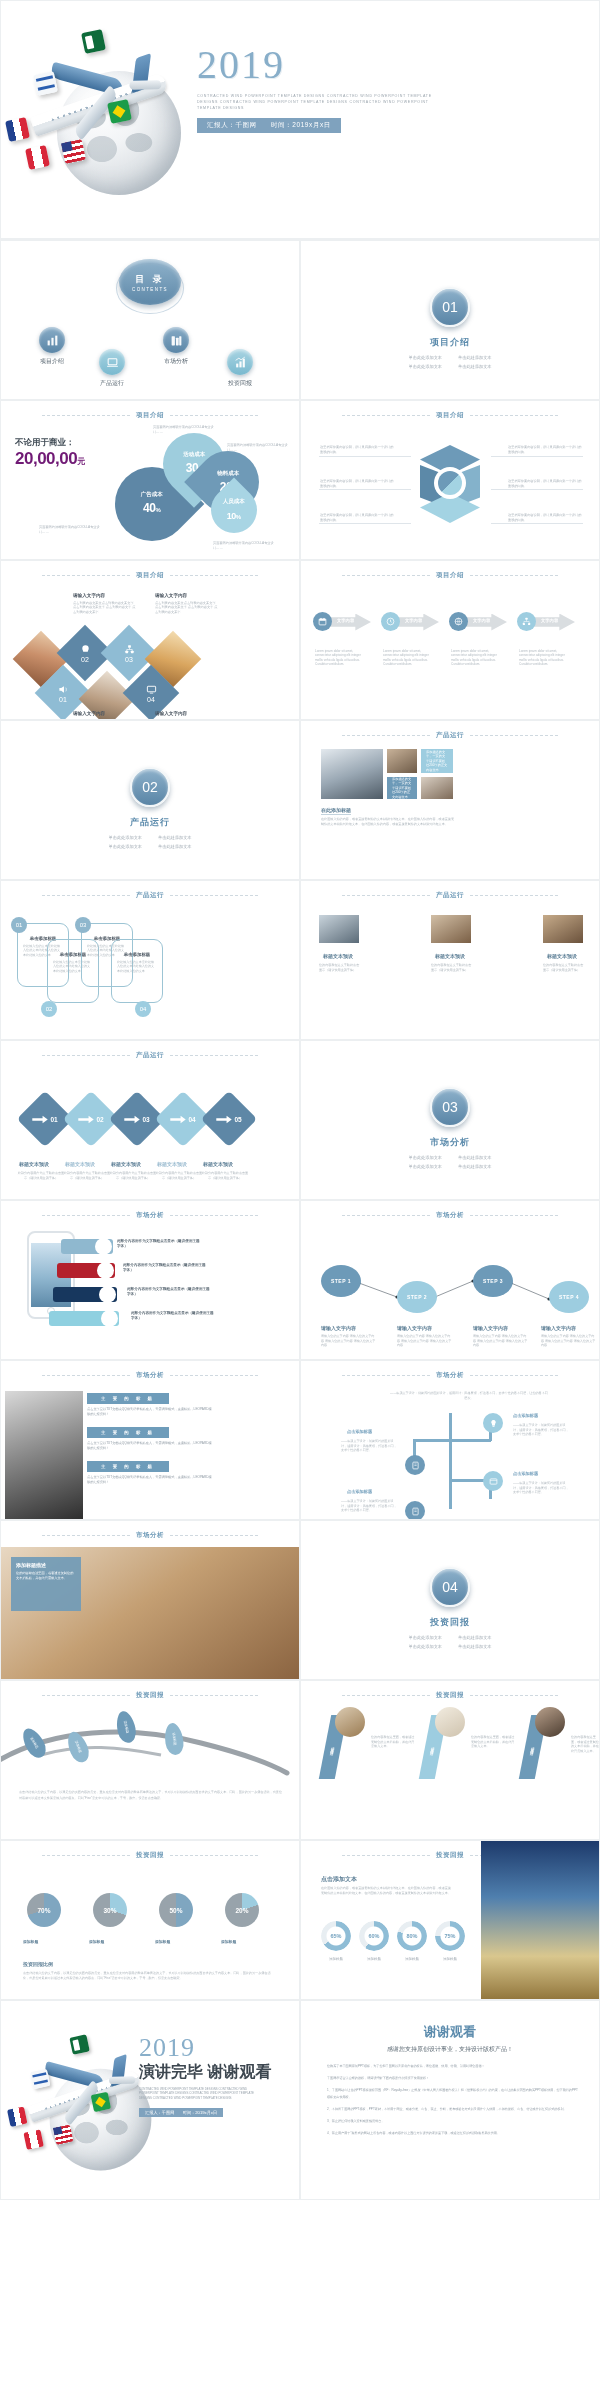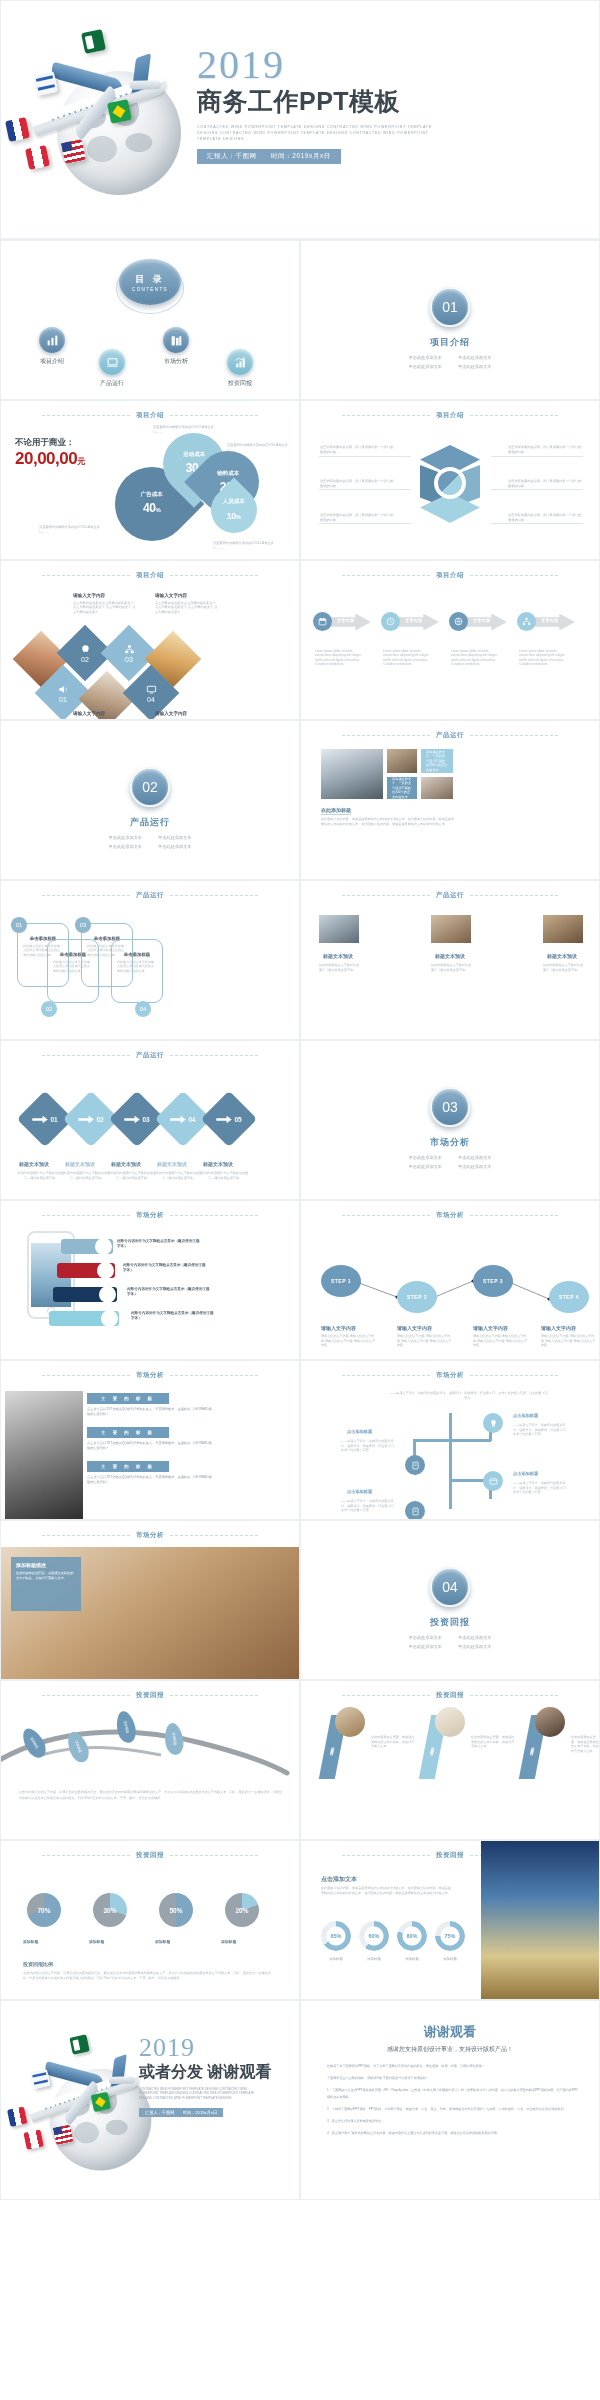--- a/index.html
+++ b/index.html
@@ -97,21 +97,21 @@
   .p40{left:2px;top:42px;width:74px;height:74px;background:#5e87a6;transform:rotate(135deg);}
   .p30{left:50px;top:8px;background:#9ecddd;transform:rotate(225deg);}
   .p20{left:84px;top:26px;background:#6f9ab7;transform:rotate(-45deg);}
   .p10{left:98px;top:62px;width:46px;height:46px;background:#a8d5e4;transform:rotate(45deg);}
   .pet > .inner{transform:rotate(-135deg);text-align:center;}
   .p30 > .inner{transform:rotate(-225deg);}
   .p20 > .inner{transform:rotate(45deg);}
   .p10 > .inner{transform:rotate(-45deg);}
   .ptotal{position:absolute;left:14px;top:36px;width:94px;}
   .ptotal .t1{font-size:8.5px;font-weight:bold;color:#3f4a54;}
-  .ptotal .t2{font-size:17px;font-weight:bold;color:#b91c1c;letter-spacing:-.5px;font-family:"Liberation Sans",sans-serif;}
+  .ptotal .t2{font-size:17px;font-weight:bold;color:#701a75;letter-spacing:-.5px;font-family:"Liberation Sans",sans-serif;}
   .ptotal .t2 i{font-style:normal;font-size:8px;}
   .pnote{position:absolute;font-size:3.2px;line-height:4.6px;color:#a7b0b8;width:62px;}
 
   
   .cubewrap{position:absolute;left:50%;top:44px;transform:translateX(-50%);width:78px;height:78px;}
   .cb-top{position:absolute;left:9px;top:0;width:60px;height:30px;background:#6d9ab8;
     clip-path:polygon(50% 0,100% 48%,50% 100%,0 48%);}
   .cb-l{position:absolute;left:9px;top:20px;width:30px;height:44px;background:#5c89a8;clip-path:polygon(0 0,100% 26%,100% 100%,0 74%);}
   .cb-r{position:absolute;left:39px;top:20px;width:30px;height:44px;background:#84b2cb;clip-path:polygon(0 26%,100% 0,100% 74%,0 100%);}
   .cb-bot{position:absolute;left:9px;top:48px;width:60px;height:30px;background:#a3d3e3;clip-path:polygon(50% 0,100% 48%,50% 100%,0 48%);}
@@ -244,21 +244,20 @@
         </div>
     <div class="cube c-us">
           <i></i>
         </div>
     <div class="cube c-ca">
           <i></i>
         </div>
   </div>
   <div class="cover-txt">
     <div class="cv-year">2019</div>
-    <div class="cv-title">商务工作PPT模板</div>
     <div class="cv-en">CONTRACTED WIND POWERPOINT TEMPLATE DESIGNS CONTRACTED WIND POWERPOINT TEMPLATE DESIGNS CONTRACTED WIND POWERPOINT TEMPLATE DESIGNS CONTRACTED WIND POWERPOINT TEMPLATE DESIGNS</div>
     <div class="cv-bar">汇报人：千图网　　时间：2019x月x日</div>
   </div>
   <div class="cover-sep"></div>
 </div>
 
 <div class="row">
   <div class="slide">
     <div class="toc-main">
       <div class="m1">目 录</div>
@@ -967,21 +966,21 @@
           </div>
       <div class="cube c-us">
             <i></i>
           </div>
       <div class="cube c-ca">
             <i></i>
           </div>
     </div>
     <div class="end-txt">
       <div class="end-year">2019</div>
-      <div class="end-title">或者分发 谢谢观看</div>
+      <div class="end-title">演讲完毕 谢谢观看</div>
       <div class="end-en">CONTRACTED WIND POWERPOINT TEMPLATE DESIGNS CONTRACTED WIND POWERPOINT TEMPLATE DESIGNS CONTRACTED WIND POWERPOINT TEMPLATE DESIGNS CONTRACTED WIND POWERPOINT TEMPLATE DESIGNS</div>
       <div class="end-bar">汇报人：千图网　　时间：2019x月x日</div>
     </div>
   </div>
 
   <div class="slide" style="height:200px">
     <div class="cp-tt">谢谢观看</div>
     <div class="cp-sb">感谢您支持原创设计事业，支持设计版权产品！</div>
     <div class="cp-bd">
       <p>您购买了本千图网原创PPT模板，为了您和千图网以及原创作者的权益，请您遵循、使用、转载、引用时请您遵循！</p>

